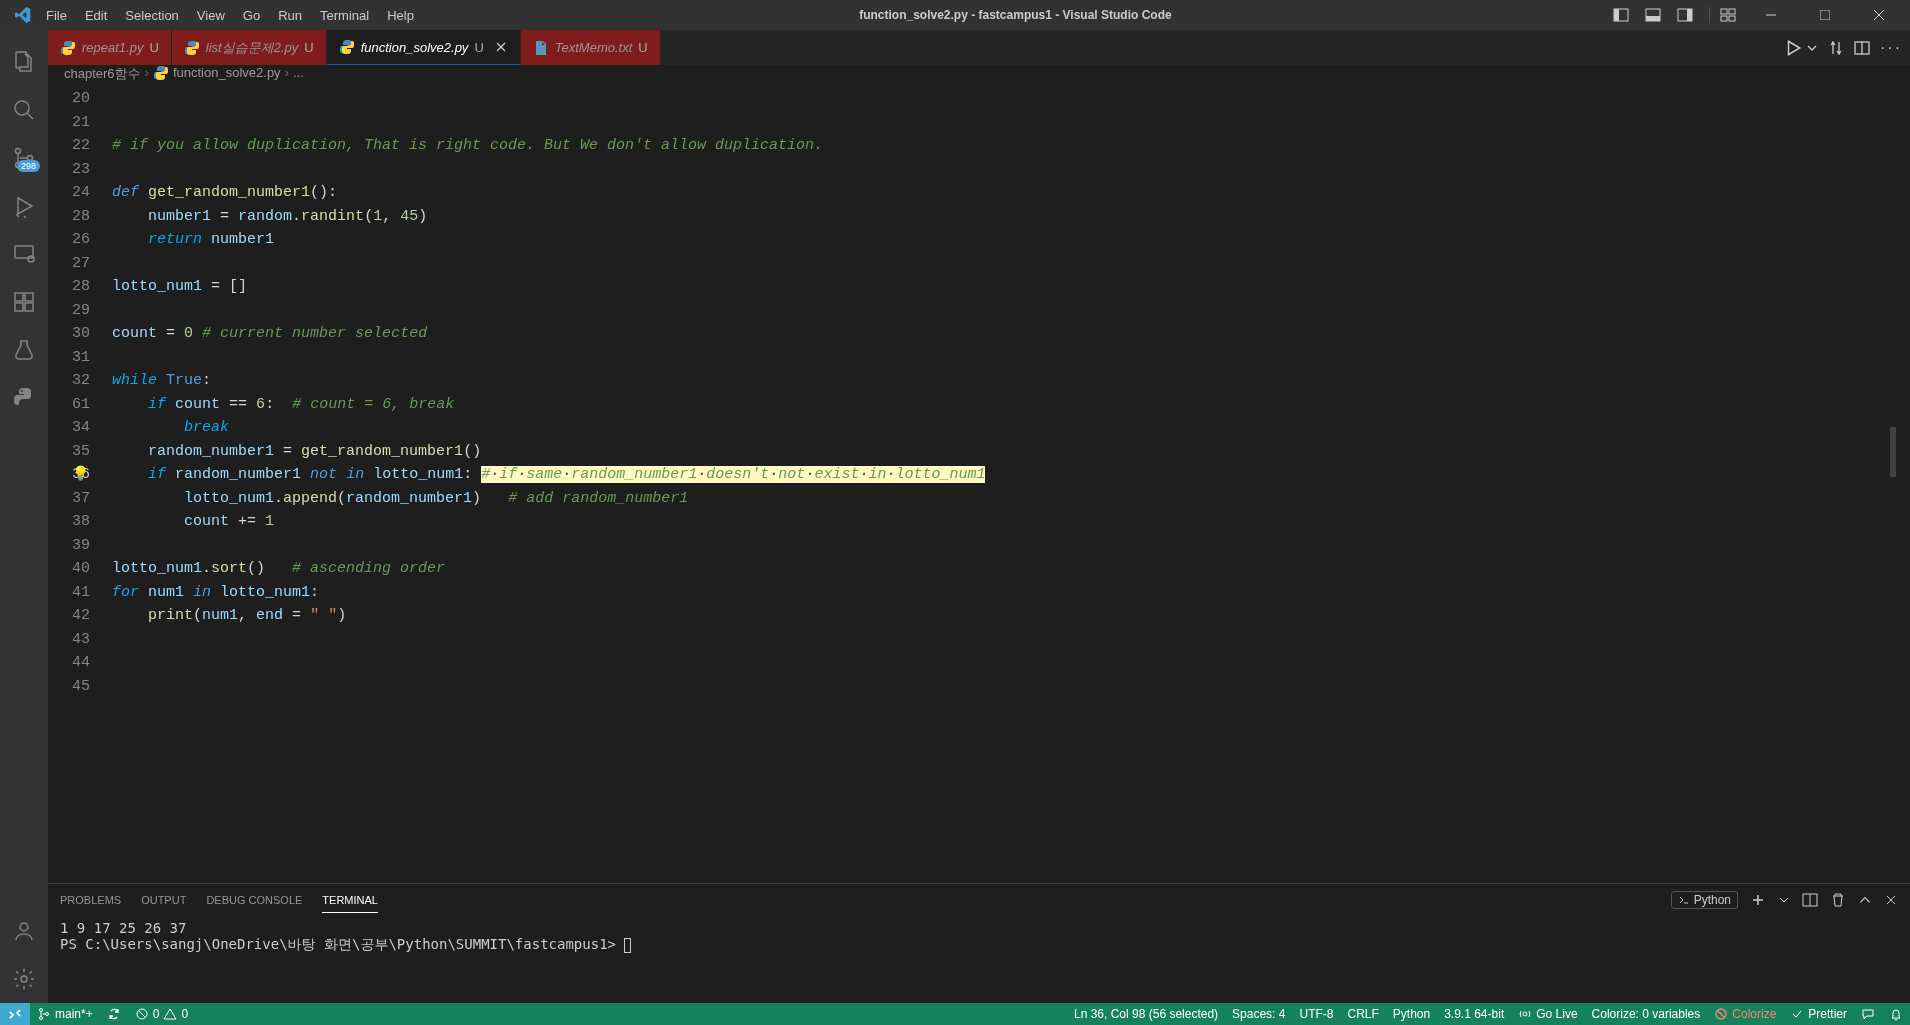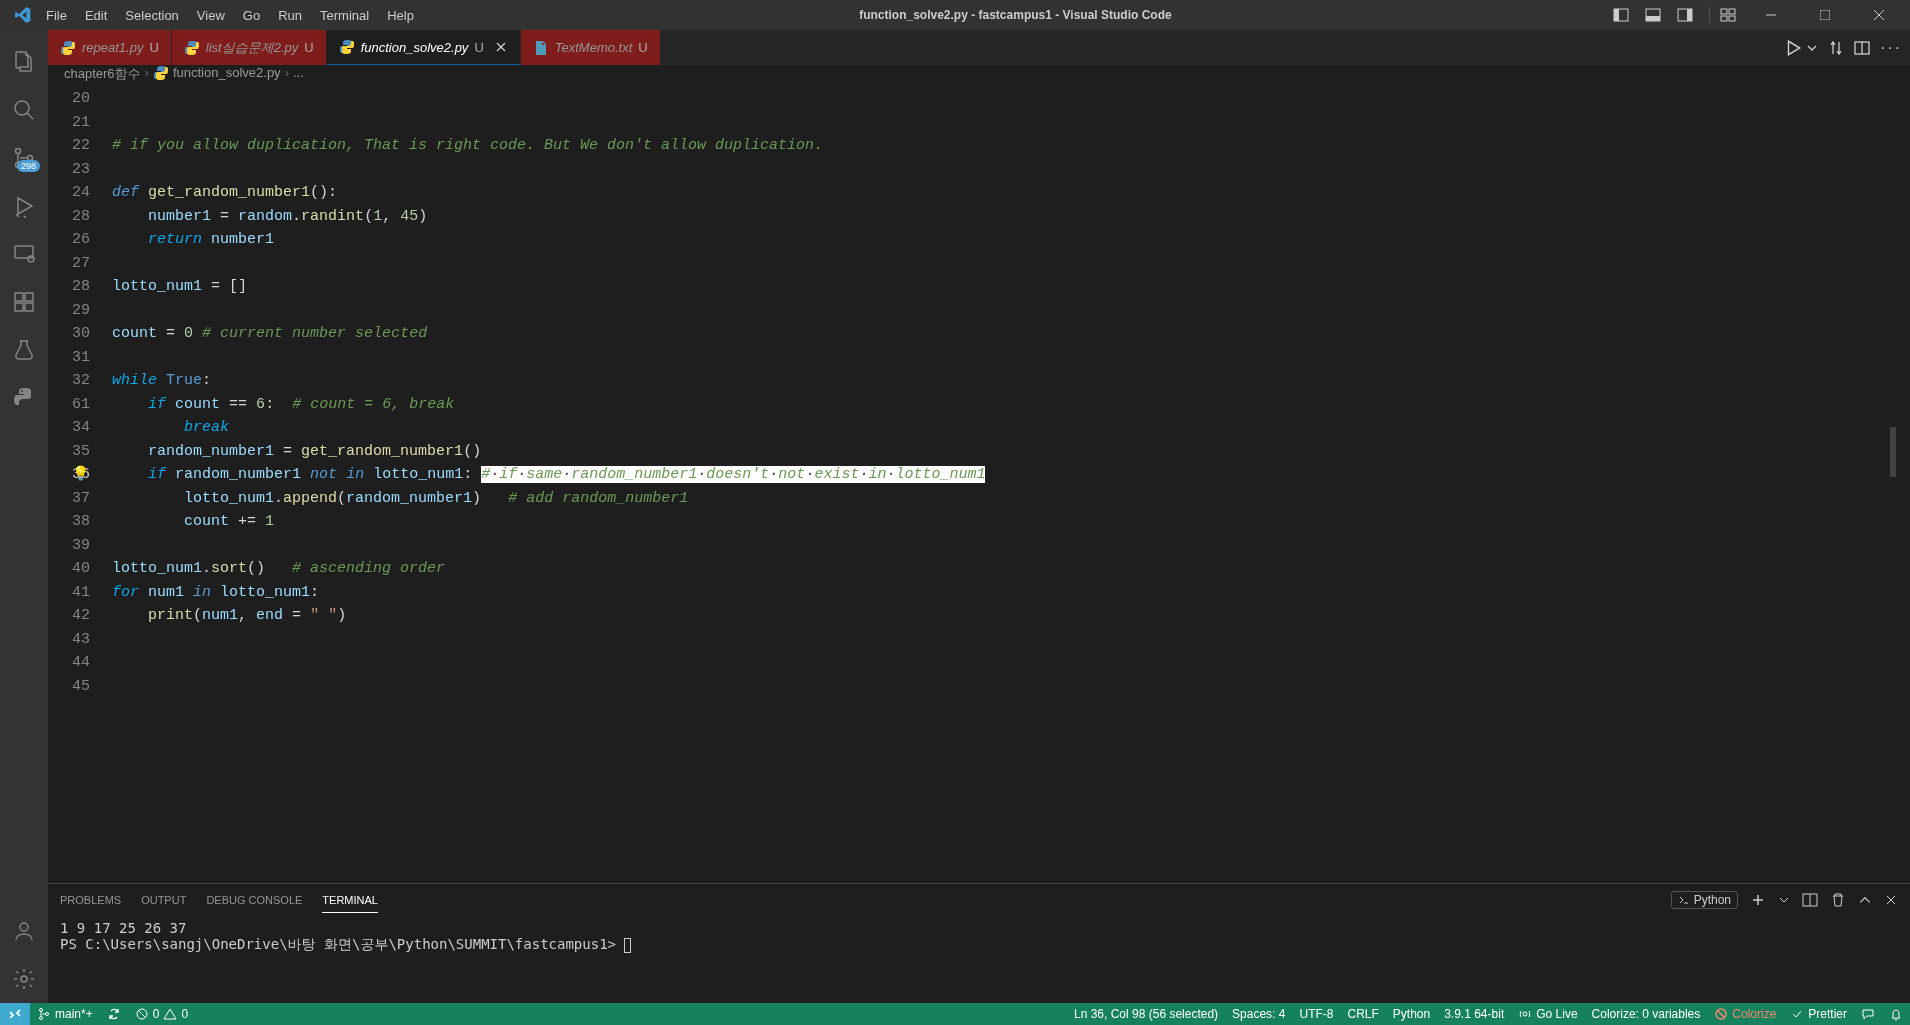--- a/index.html
+++ b/index.html
@@ -124,21 +124,21 @@
 .tok-comment { color: #6A9955; font-style: italic; }
 .tok-kw { color: #569cd6; font-style: italic; }
 .tok-kw2 { color: #0ea5e9; font-style: italic; }
 .tok-func { color: #dcdcaa; }
 .tok-num { color: #b5cea8; }
 .tok-str { color: #ce9178; }
 .tok-var { color: #9cdcfe; }
 .tok-op { color: #d4d4d4; }
 .tok-const { color: #569cd6; }
 .sel {
-  background: #ffffff;
+  background: #fef9c3;
   margin-top: 8px;
 }
 .ws { color: #404040; }
 .light-bulb {
   position: absolute;
   left: -40px;
   color: #ffcc00;
   font-size: 14px;
 }
 .minimap {

